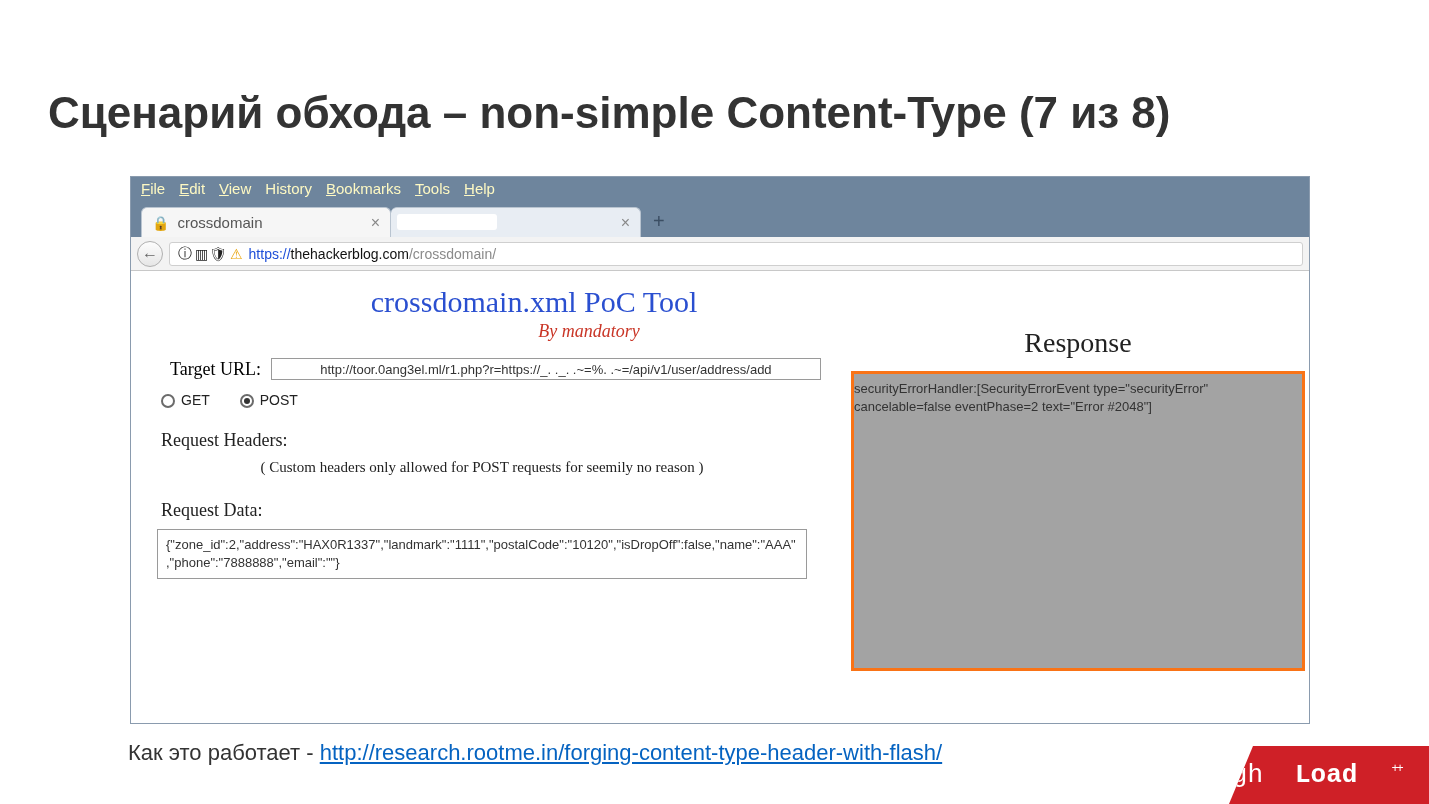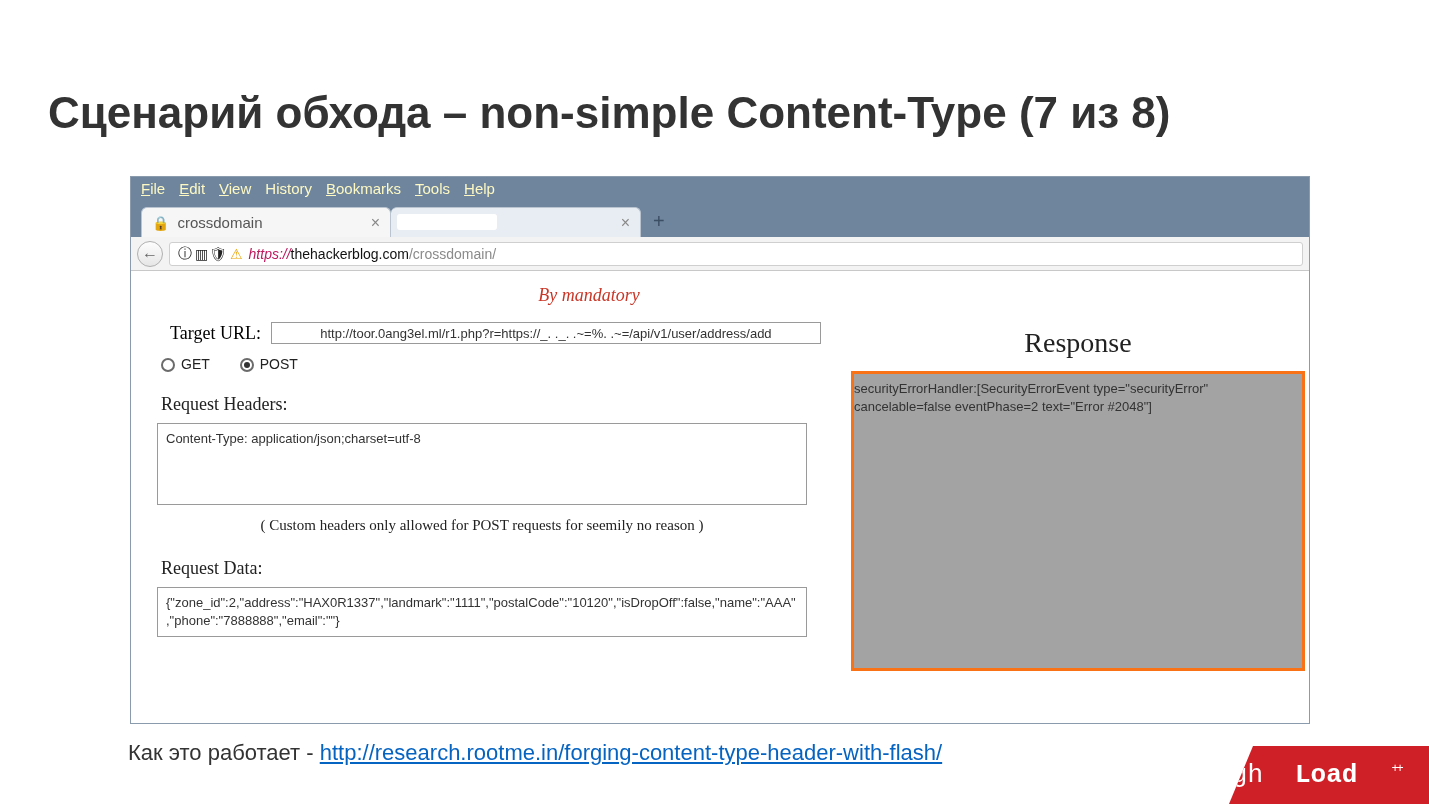--- a/index.html
+++ b/index.html
@@ -117,21 +117,21 @@
     align-items: center;
     padding: 0 8px;
     font-size: 14px;
     border-radius: 3px;
   }
   .urlbar .url-prefix-icons {
     display:flex; gap:3px; align-items:center; margin-right:6px;
   }
   .urlbar .url-text .host { color: #111; }
   .urlbar .url-text .path { color: #8a8a8a; }
-  .urlbar .url-text .proto { color: #be185d; font-style: italic; }
+  .urlbar .url-text .proto { color: #1d4ed8; }
   .page-area {
     display: flex;
     height: calc(100% - 70px);
     background: #fff;
   }
   .left-col {
     width: 700px;
     padding: 14px 10px 10px 26px;
   }
   .right-col {
@@ -323,38 +323,38 @@
         <span class="warn-triangle">⚠</span>
       </div>
       <span class="url-text">
         <span class="proto">https://</span><span class="host">thehackerblog.com</span><span class="path">/crossdomain/</span>
       </span>
     </div>
   </div>
 
   <div class="page-area">
     <div class="left-col">
+      <div class="tool-title">crossdomain.xml PoC Tool</div>
       <div class="tool-sub">By mandatory</div>
 
       <div class="form-row">
         <span class="serif-label">Target URL:</span>
         <input type="text" class="target-url" value="http://toor.0ang3el.ml/r1.php?r=https://_. ._. .~=%. .~=/api/v1/user/address/add" style="">
       </div>
 
       <div class="radio-row">
         <label>
           <span class="radio"></span><span>GET</span>
         </label>
         <label>
           <span class="radio selected"></span><span>POST</span>
         </label>
       </div>
 
       <div class="section-head">Request Headers:</div>
-      <textarea class="headers-box" style="">Content-Type: application/json;charset=utf-8</textarea>
       <div class="note">( Custom headers only allowed for POST requests for seemily no reason )</div>
 
       <div class="section-head">Request Data:</div>
       <textarea class="data-box" style="">{"zone_id":2,"address":"HAX0R1337","landmark":"1111","postalCode":"10120","isDropOff":false,"name":"AAA","phone":"7888888","email":""}</textarea>
     </div>
 
     <div class="right-col">
       <div class="resp-title">Response</div>
       <div class="resp-box">securityErrorHandler:[SecurityErrorEvent type="securityError" cancelable=false eventPhase=2 text="Error #2048"]</div>
     </div>

